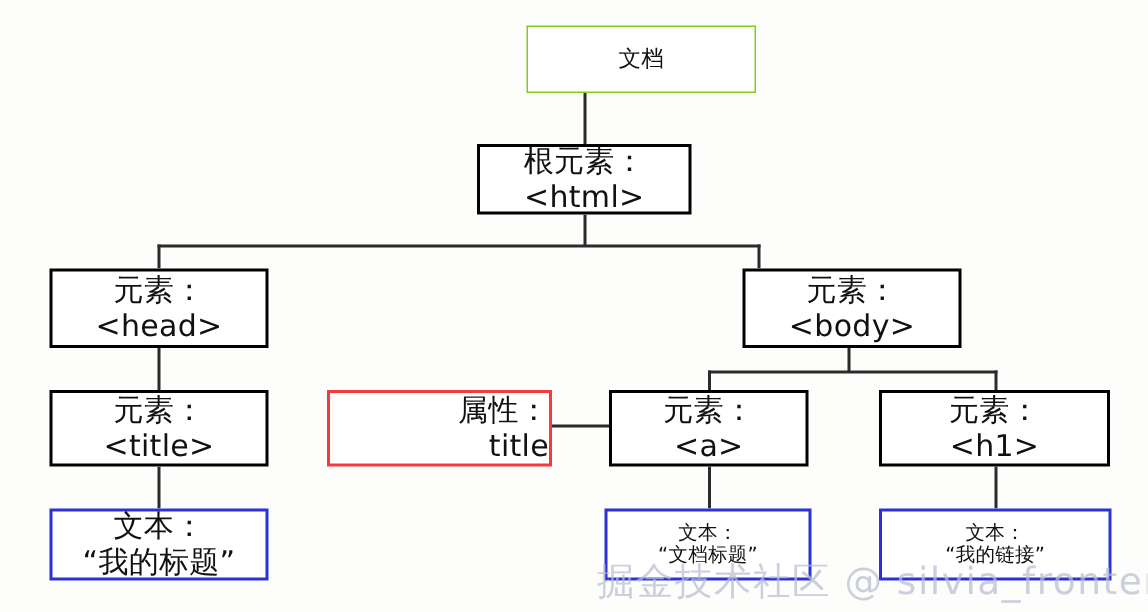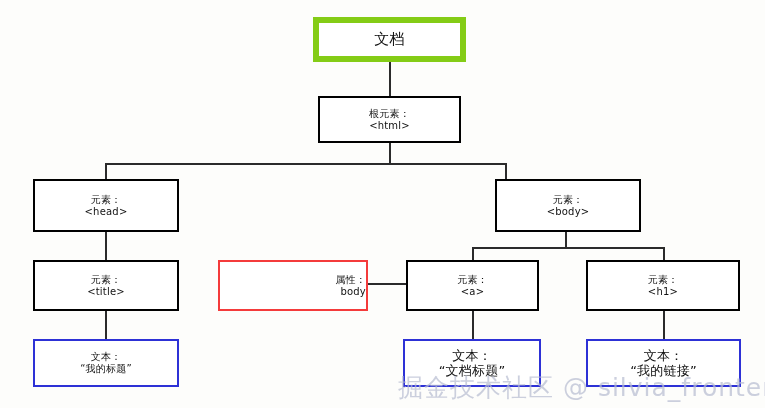--- a/index.html
+++ b/index.html
@@ -39,32 +39,33 @@
     text-align: center;
     color: #111111;
     line-height: 1.18;
     letter-spacing: 0.2px;
   }
   .node .l1, .node .l2 {
     display: block;
     white-space: nowrap;
   }
   .node.doc-root {
-    border: 6px solid #84cc16;
+    border: 1px solid #84cc16;
+    margin-left: 38px;
   }
   .node.attr {
     border: 2px solid #f43b3b;
     align-items: flex-end;
   }
   .node.text {
     border: 2px solid #2d31d6;
     justify-content: center;
   }
   .fs15 { font-size: 15px; }
-  .fs14 { font-size: 10px; }
+  .fs14 { font-size: 20px; }
   .fs13 { font-size: 13px; }
 
   
   .watermark {
     position: absolute;
     left: 398px;
     top: 371px;
     font-size: 25px;
     color: #b9bed2;
     opacity: 0.72;
@@ -120,21 +121,21 @@
     <span class="l2">&lt;body&gt;</span>
   </div>
 
   <div class="node fs14" style="left:33px; top:260px; width:146px; height:51px;">
     <span class="l1">元素：</span>
     <span class="l2">&lt;title&gt;</span>
   </div>
 
   <div class="node attr fs14" style="left:218px; top:260px; width:150px; height:51px;">
     <span class="l1">属性：</span>
-    <span class="l2">body</span>
+    <span class="l2">title</span>
   </div>
 
   <div class="node fs14" style="left:406px; top:260px; width:133px; height:51px;">
     <span class="l1">元素：</span>
     <span class="l2">&lt;a&gt;</span>
   </div>
 
   <div class="node fs14" style="left:586px; top:260px; width:154px; height:51px;">
     <span class="l1">元素：</span>
     <span class="l2">&lt;h1&gt;</span>

